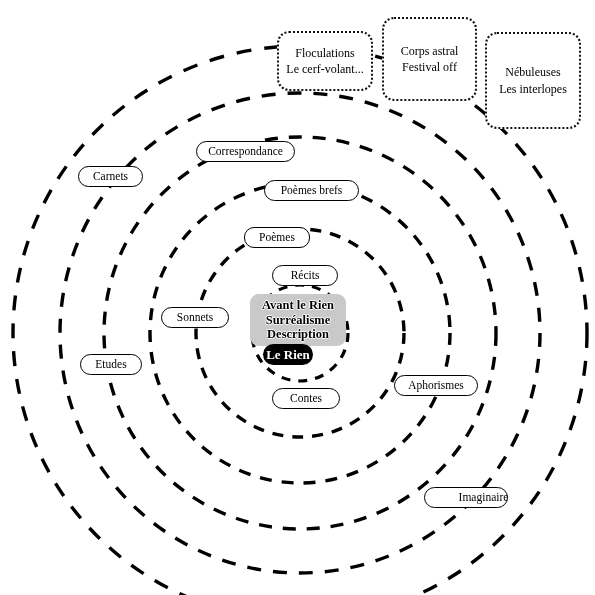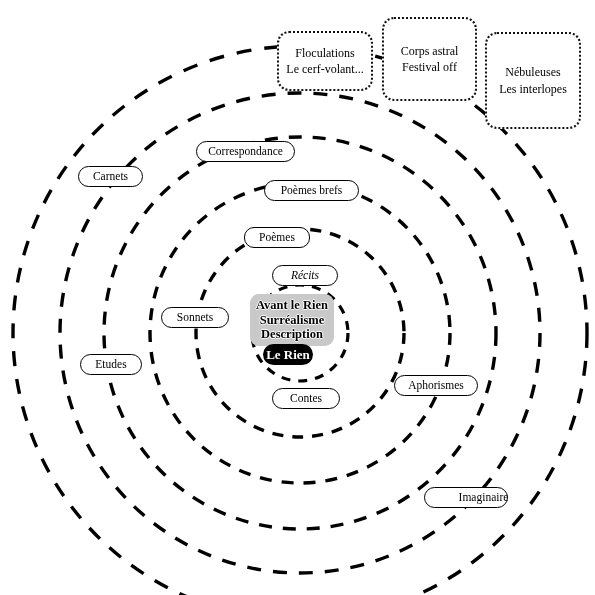--- a/index.html
+++ b/index.html
@@ -77,21 +77,21 @@
         <circle cx="300" cy="333" r="48" stroke="#000000" stroke-width="3.2" stroke-dasharray="9 8" fill="none"></circle>
         <circle cx="300" cy="333" r="104" stroke="#000000" stroke-width="3.4" stroke-dasharray="11 9" fill="none"></circle>
         <circle cx="300" cy="333" r="150" stroke="#000000" stroke-width="3.4" stroke-dasharray="12 10" fill="none"></circle>
         <circle cx="300" cy="333" r="196" stroke="#000000" stroke-width="3.4" stroke-dasharray="13 11" fill="none"></circle>
         <circle cx="300" cy="333" r="240" stroke="#000000" stroke-width="3.4" stroke-dasharray="14 12" fill="none"></circle>
         <circle cx="300" cy="333" r="287" stroke="#000000" stroke-width="3.4" stroke-dasharray="15 13" fill="none"></circle>
       </g>
   </svg>
 
   <div id="ovals">
-      <div class="oval" style="left: 272px; top: 265px; width: 66px; font-style: italic;">
+      <div class="oval" style="left: 272px; top: 265px; width: 66px;">
         <span>Récits</span>
       </div>
       <div class="oval" style="left: 272px; top: 388px; width: 68px;">
         <span>Contes</span>
       </div>
       <div class="oval" style="left: 244px; top: 227px; width: 66px; border-radius: 10px;">
         <span>Poèmes</span>
       </div>
       <div class="oval" style="left: 161px; top: 307px; width: 68px;">
         <span>Sonnets</span>
@@ -123,21 +123,21 @@
       <div class="dotbox" style="left: 382px; top: 17px; width: 95px; height: 84px;">
         <div>Corps astral</div>
         <div>Festival off</div>
       </div>
       <div class="dotbox" style="left: 485px; top: 32px; width: 96px; height: 97px;">
         <div>Nébuleuses</div>
         <div>Les interlopes</div>
       </div>
     </div>
 
-  <div class="core-grey" id="core-grey" style="left: 250px; top: 294px; width: 84px; height: 52px; background: rgb(201, 201, 201);">
+  <div class="core-grey" id="core-grey" style="left: 250px; top: 294px; width: 96px; height: 52px; background: rgb(201, 201, 201);">
       <div>Avant le Rien</div>
       <div>Surréalisme</div>
       <div>Description</div>
     </div>
   <div class="core-black" id="core-black" style="left: 263px; top: 344px; width: 50px; height: 21px; background: rgb(0, 0, 0); color: rgb(255, 255, 255);">
     <span>Le Rien</span>
   </div>
 
 </div>
 

